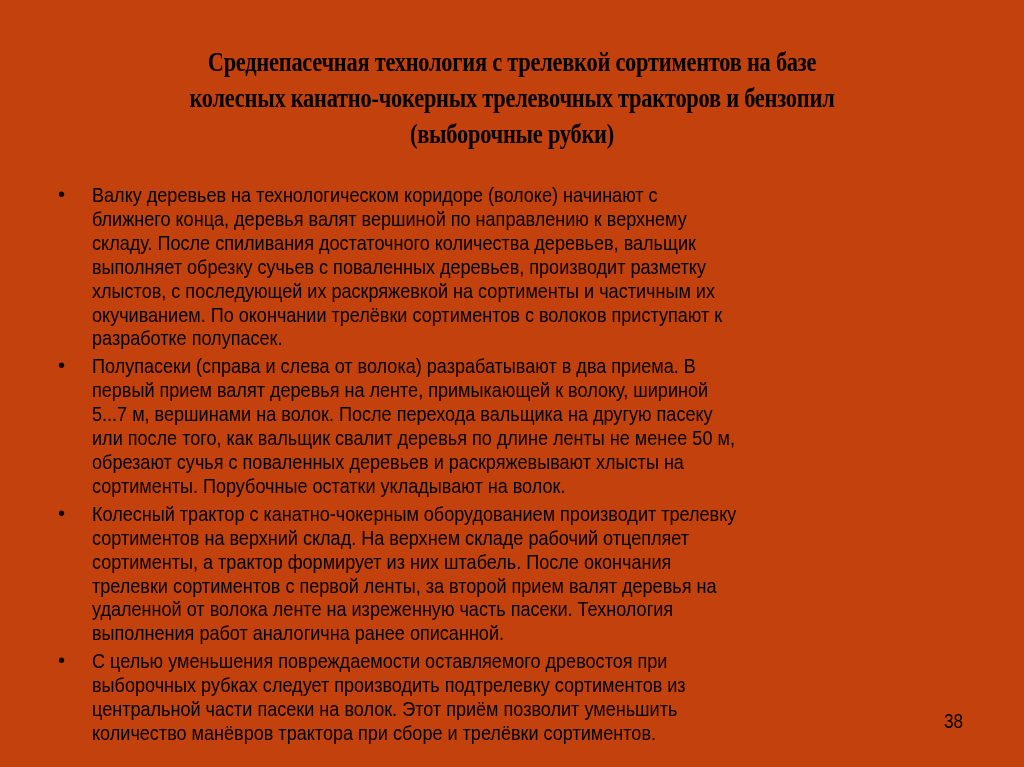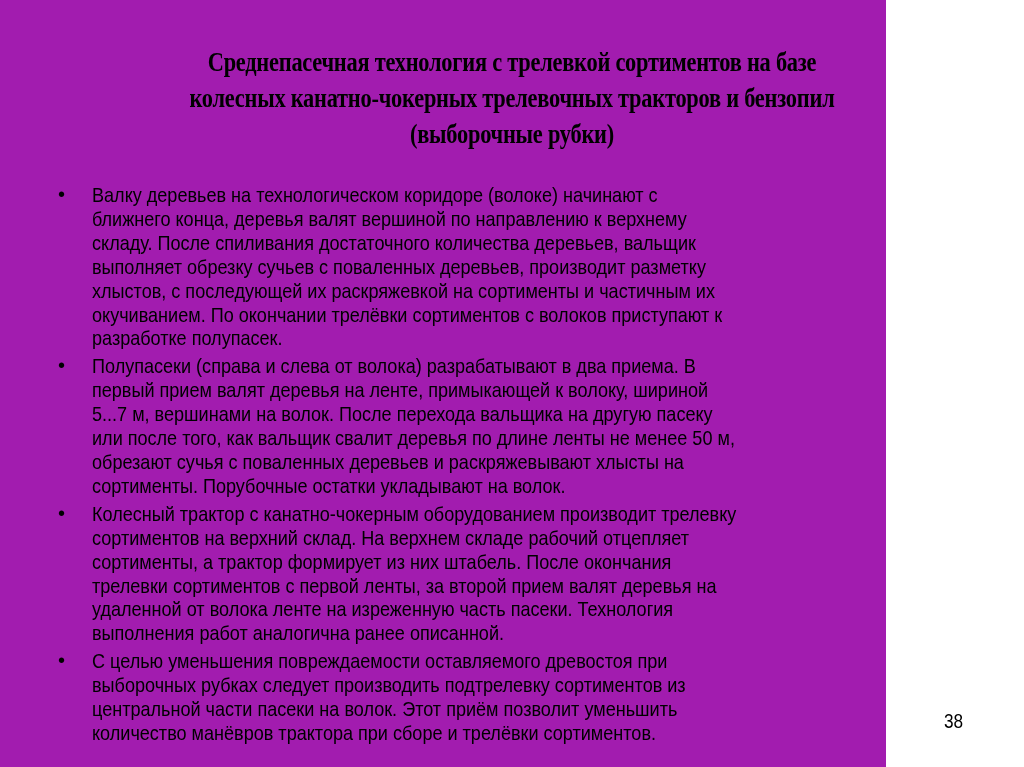--- a/index.html
+++ b/index.html
@@ -10,23 +10,23 @@
     body {
       width: 1024px;
       height: 767px;
       position: relative;
       overflow: hidden;
       color: #000000;
     }
     .slide {
       position: absolute;
       left: 0; top: 0;
-      width: 886px;
+      width: 1024px;
       height: 767px;
-      background: #a21caf;
+      background: #c2410c;
     }
     .title {
       position: absolute;
       left: 60px;
       top: 44px;
       width: 904px;
       text-align: center;
       font-family: "Liberation Serif", serif;
       font-weight: bold;
       font-size: 28px;

